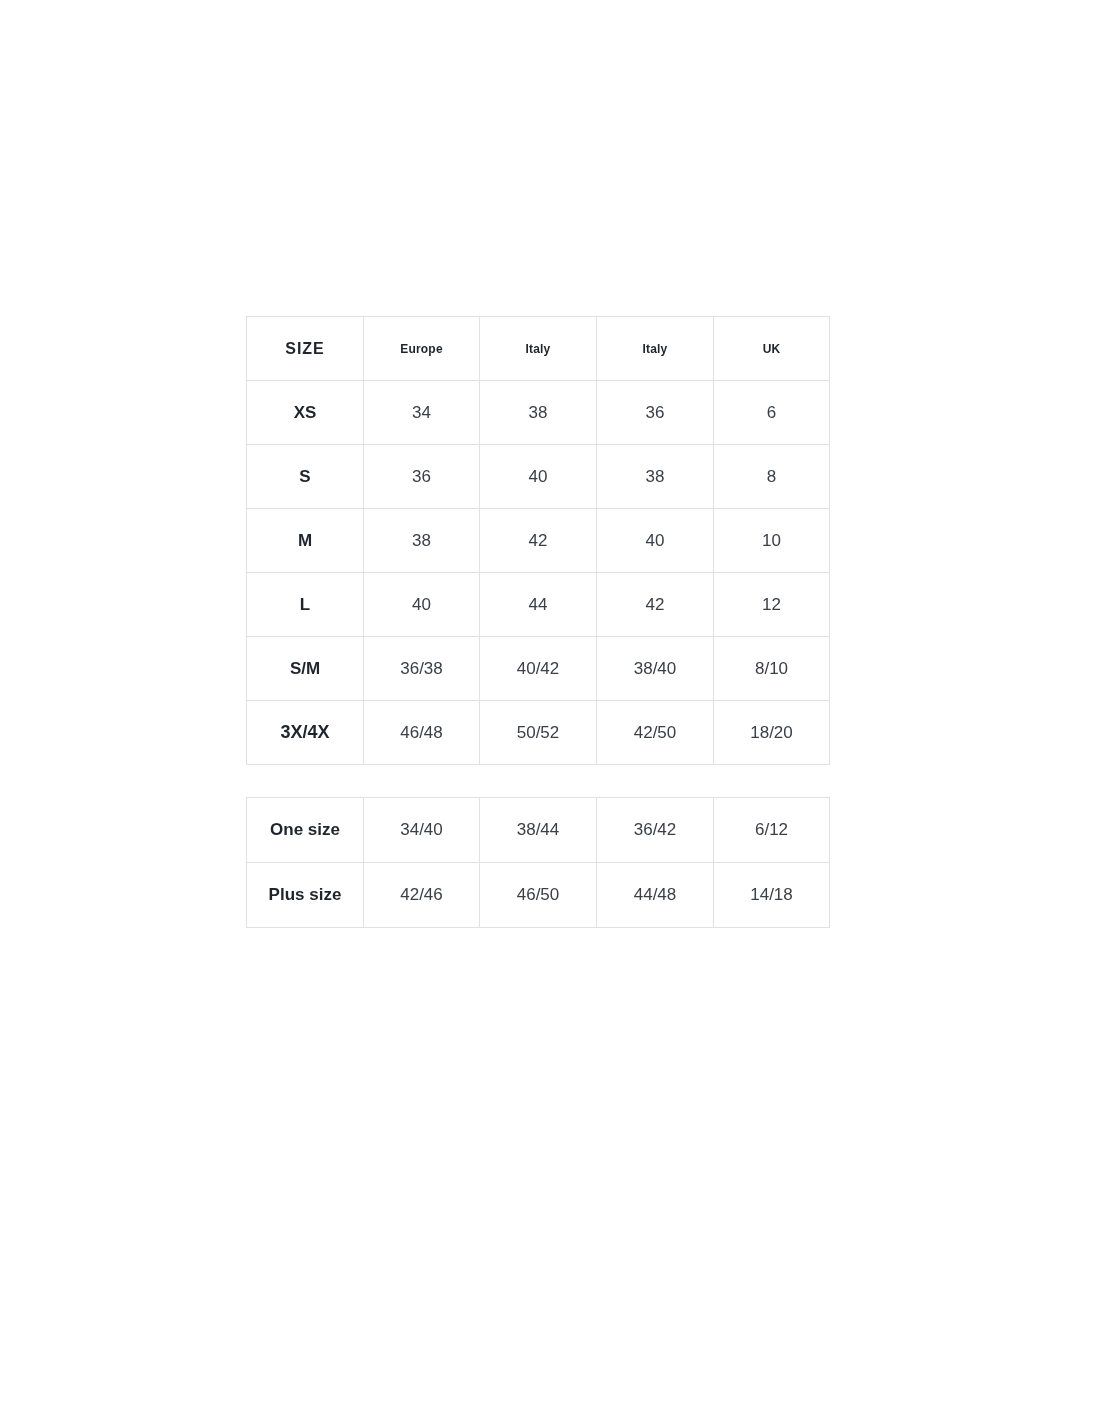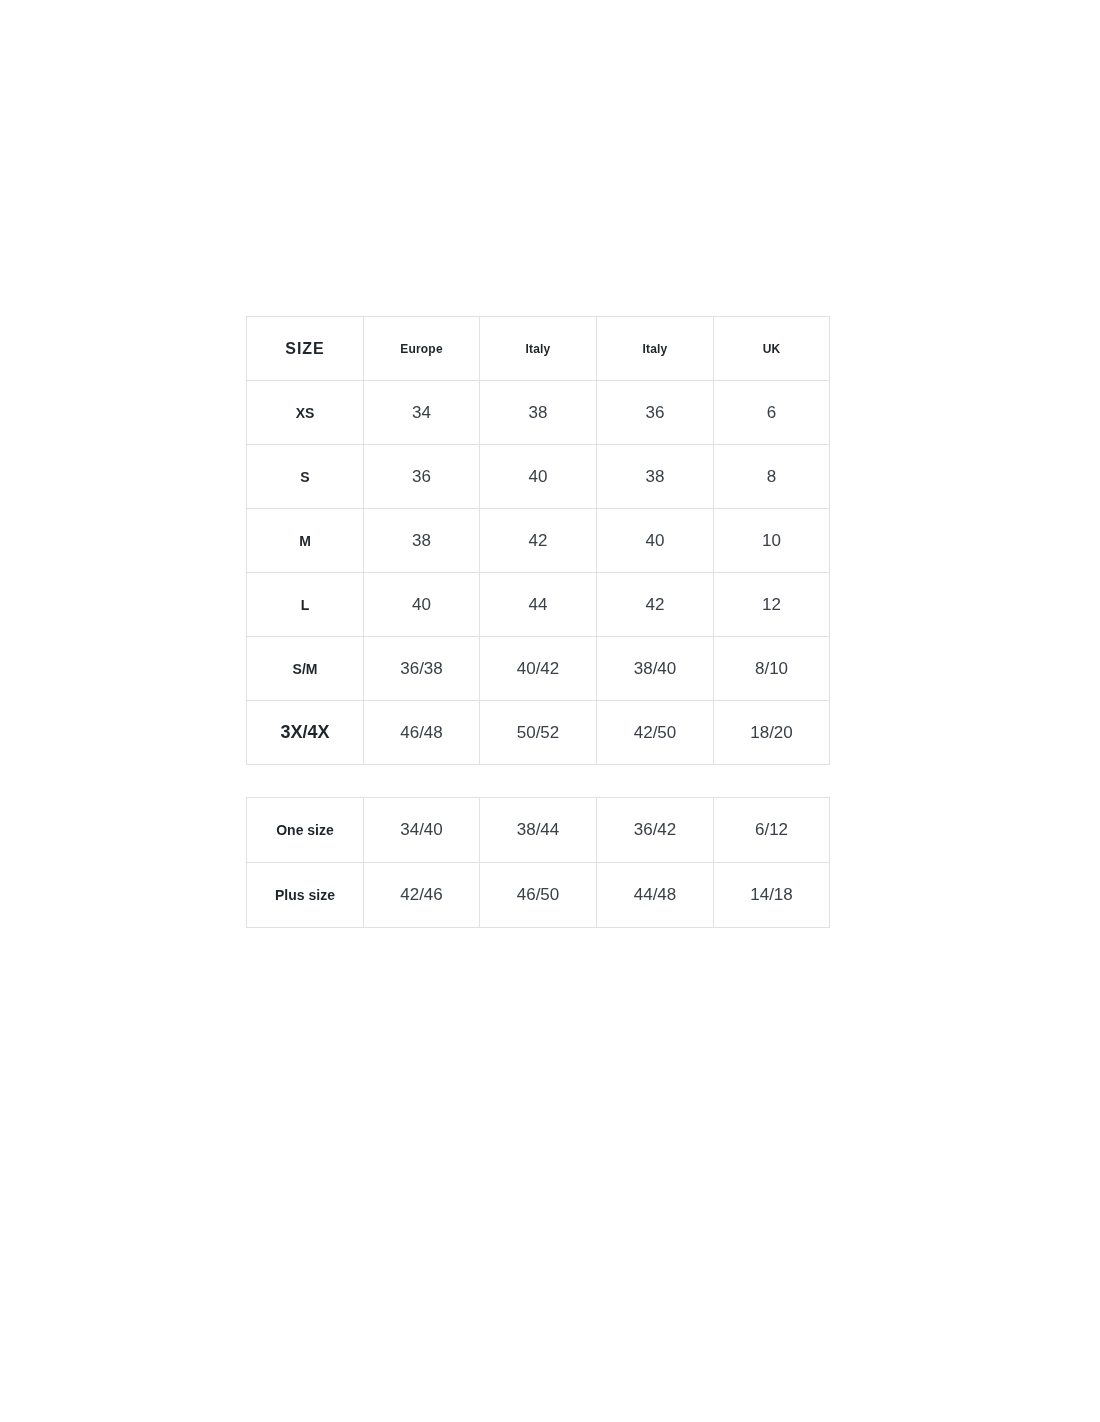--- a/index.html
+++ b/index.html
@@ -58,21 +58,21 @@
     color: #1f252c;
     letter-spacing: 0.2px;
   }
   table.size-table thead th.hdr-size {
     letter-spacing: 1px;
     font-size: 16px;
   }
   table.size-table tbody td.label-cell {
     font-weight: bold;
     color: #1f252c;
-    font-size: 14px;
+    font-size: 17px;
   }
   table.size-table tbody td.label-cell.wide-label {
     font-size: 18px;
   }
   .spacer {
     height: 32px;
   }
   table.second-table td {
     height: 64px;
   }

